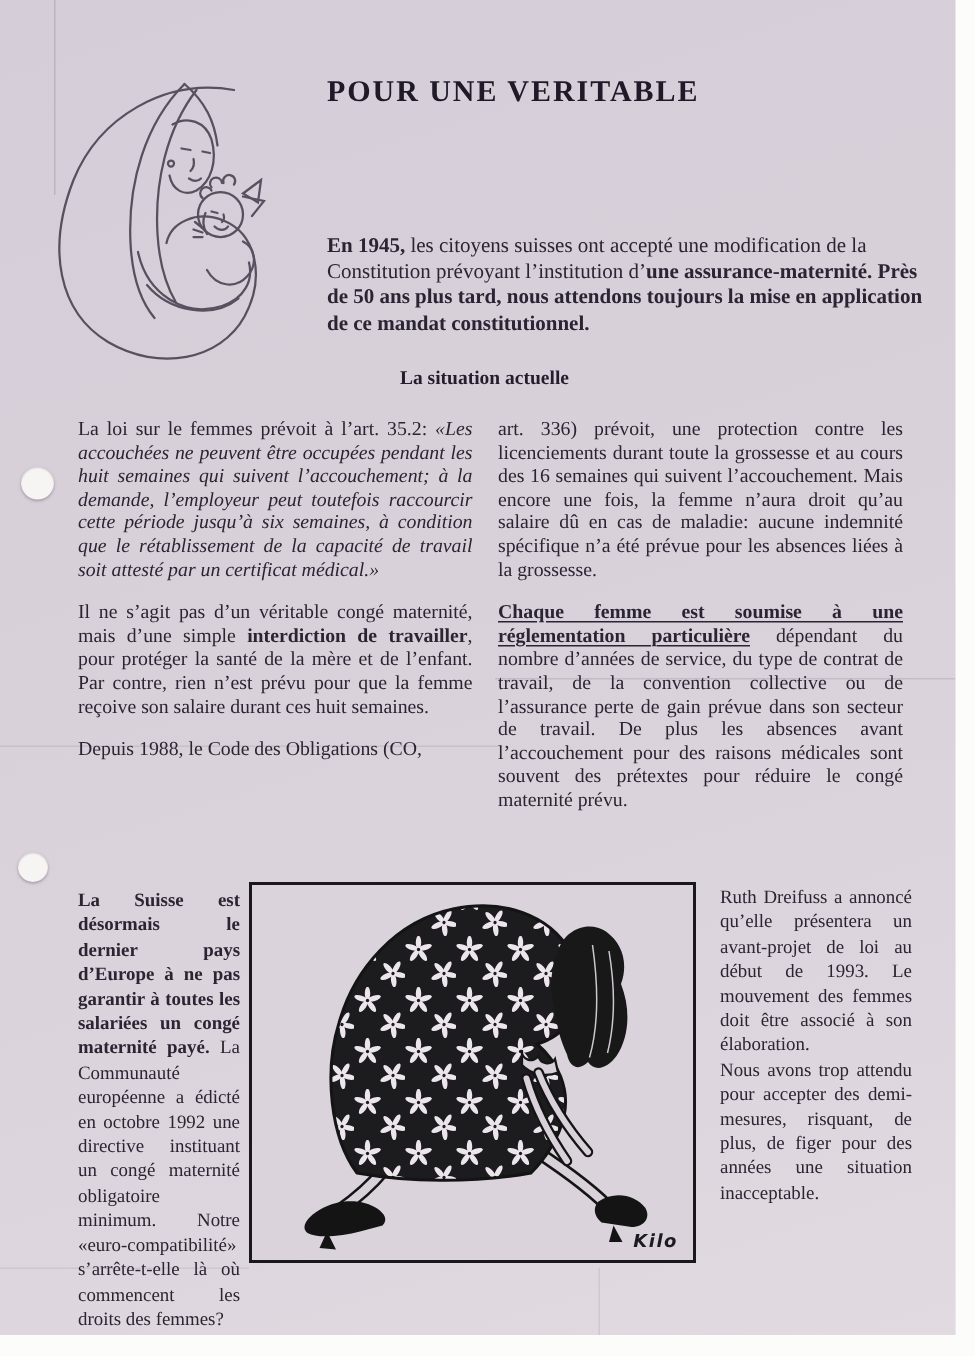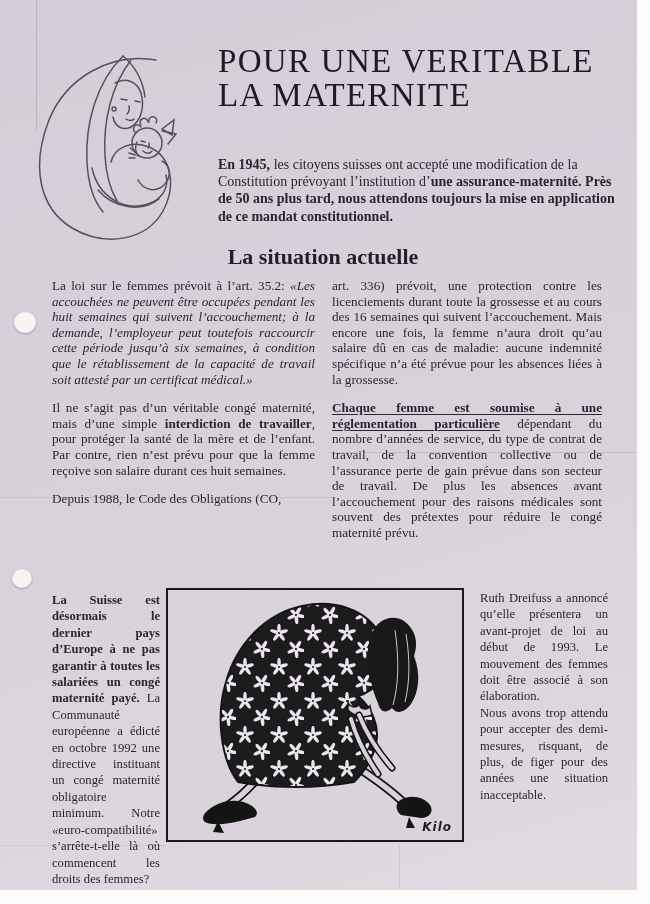--- a/index.html
+++ b/index.html
@@ -12,31 +12,31 @@
   }
   .paper{
     position:absolute;left:0;top:0;width:637px;height:890px;
     background:linear-gradient(163deg,#d5cdd7 0%,#d9d1da 45%,#ddd5dd 75%,#e2dae1 100%);
     border-right:1px solid #c8c1c9;
   }
   .crease{position:absolute;background:rgba(110,90,110,.22);}
   .hole{position:absolute;border-radius:50%;background:#f7f5f3;box-shadow:0 1px 2px rgba(120,100,120,.55), inset 0 1px 1px rgba(150,130,150,.35);}
   .title{
     position:absolute;left:218px;top:44px;width:414px;
-    font-weight:normal;font-size:33px;line-height:34px;letter-spacing:1.3px;
+    font-weight:bold;font-size:20px;line-height:34px;letter-spacing:1.3px;
     color:#201a28;
   }
   .intro{
     position:absolute;left:218px;top:156px;width:406px;
     font-size:14px;line-height:17.2px;text-align:left;
   }
   .intro b{font-weight:bold;margin-top:41px;}
   .sec-head{
     position:absolute;left:40px;width:566px;text-align:center;
-    font-weight:bold;font-size:22px;color:#241e2c;
+    font-weight:bold;font-size:13px;color:#241e2c;
   }
   .col{position:absolute;font-size:13.2px;line-height:15.6px;text-align:justify;}
   .col p{margin:0 0 13px 0;}
   .col p:last-child{margin-bottom:0;}
   .col em{}
   .u{text-decoration:underline;text-underline-offset:2px;text-decoration-thickness:1px;}
   .ncol{position:absolute;font-size:12.6px;line-height:16.4px;text-align:justify;}
   .ncol p{margin:0;}
   .frame{
     position:absolute;left:166px;top:588px;width:298px;height:254px;
@@ -97,21 +97,20 @@
       <path d="M 104,98 l 5,4 M 103,103 l 6,2 M 103,108 l 6,0"></path>
 
       <path d="M 66,118 C 72,146 97,162 122,154 C 137,149 143,137 140,125"></path>
       <path d="M 72,140 C 87,158 116,163 133,149"></path>
       <path d="M 112,130 C 118,141 131,143 139,134 C 146,126 144,115 136,111"></path>
     </svg>
   </div>
 
   <div class="title">
     <div>POUR UNE VERITABLE</div>
-    <div>LA MATERNITE</div>
   </div>
 
   <div class="intro">
     <b>En 1945,</b><span> les citoyens suisses ont accepté une modification de la Constitution prévoyant l’institution d’</span><b>une assurance-maternité. Près de 50 ans plus tard, nous attendons toujours la mise en application de ce mandat constitutionnel.</b>
   </div>
 
   <div class="sec-head" style="top:244px;">La situation actuelle</div>
 
   <div class="col" style="left:52px;top:278px;width:263px;">
     <p><span>La loi sur le femmes prévoit à l’art. 35.2: </span><em>«Les accouchées ne peuvent être occupées pendant les huit semaines qui suivent l’accouchement; à la demande, l’employeur peut toutefois raccourcir cette période jusqu’à six semaines, à condition que le rétablissement de la capacité de travail soit attesté par un certificat médical.»</em></p>

